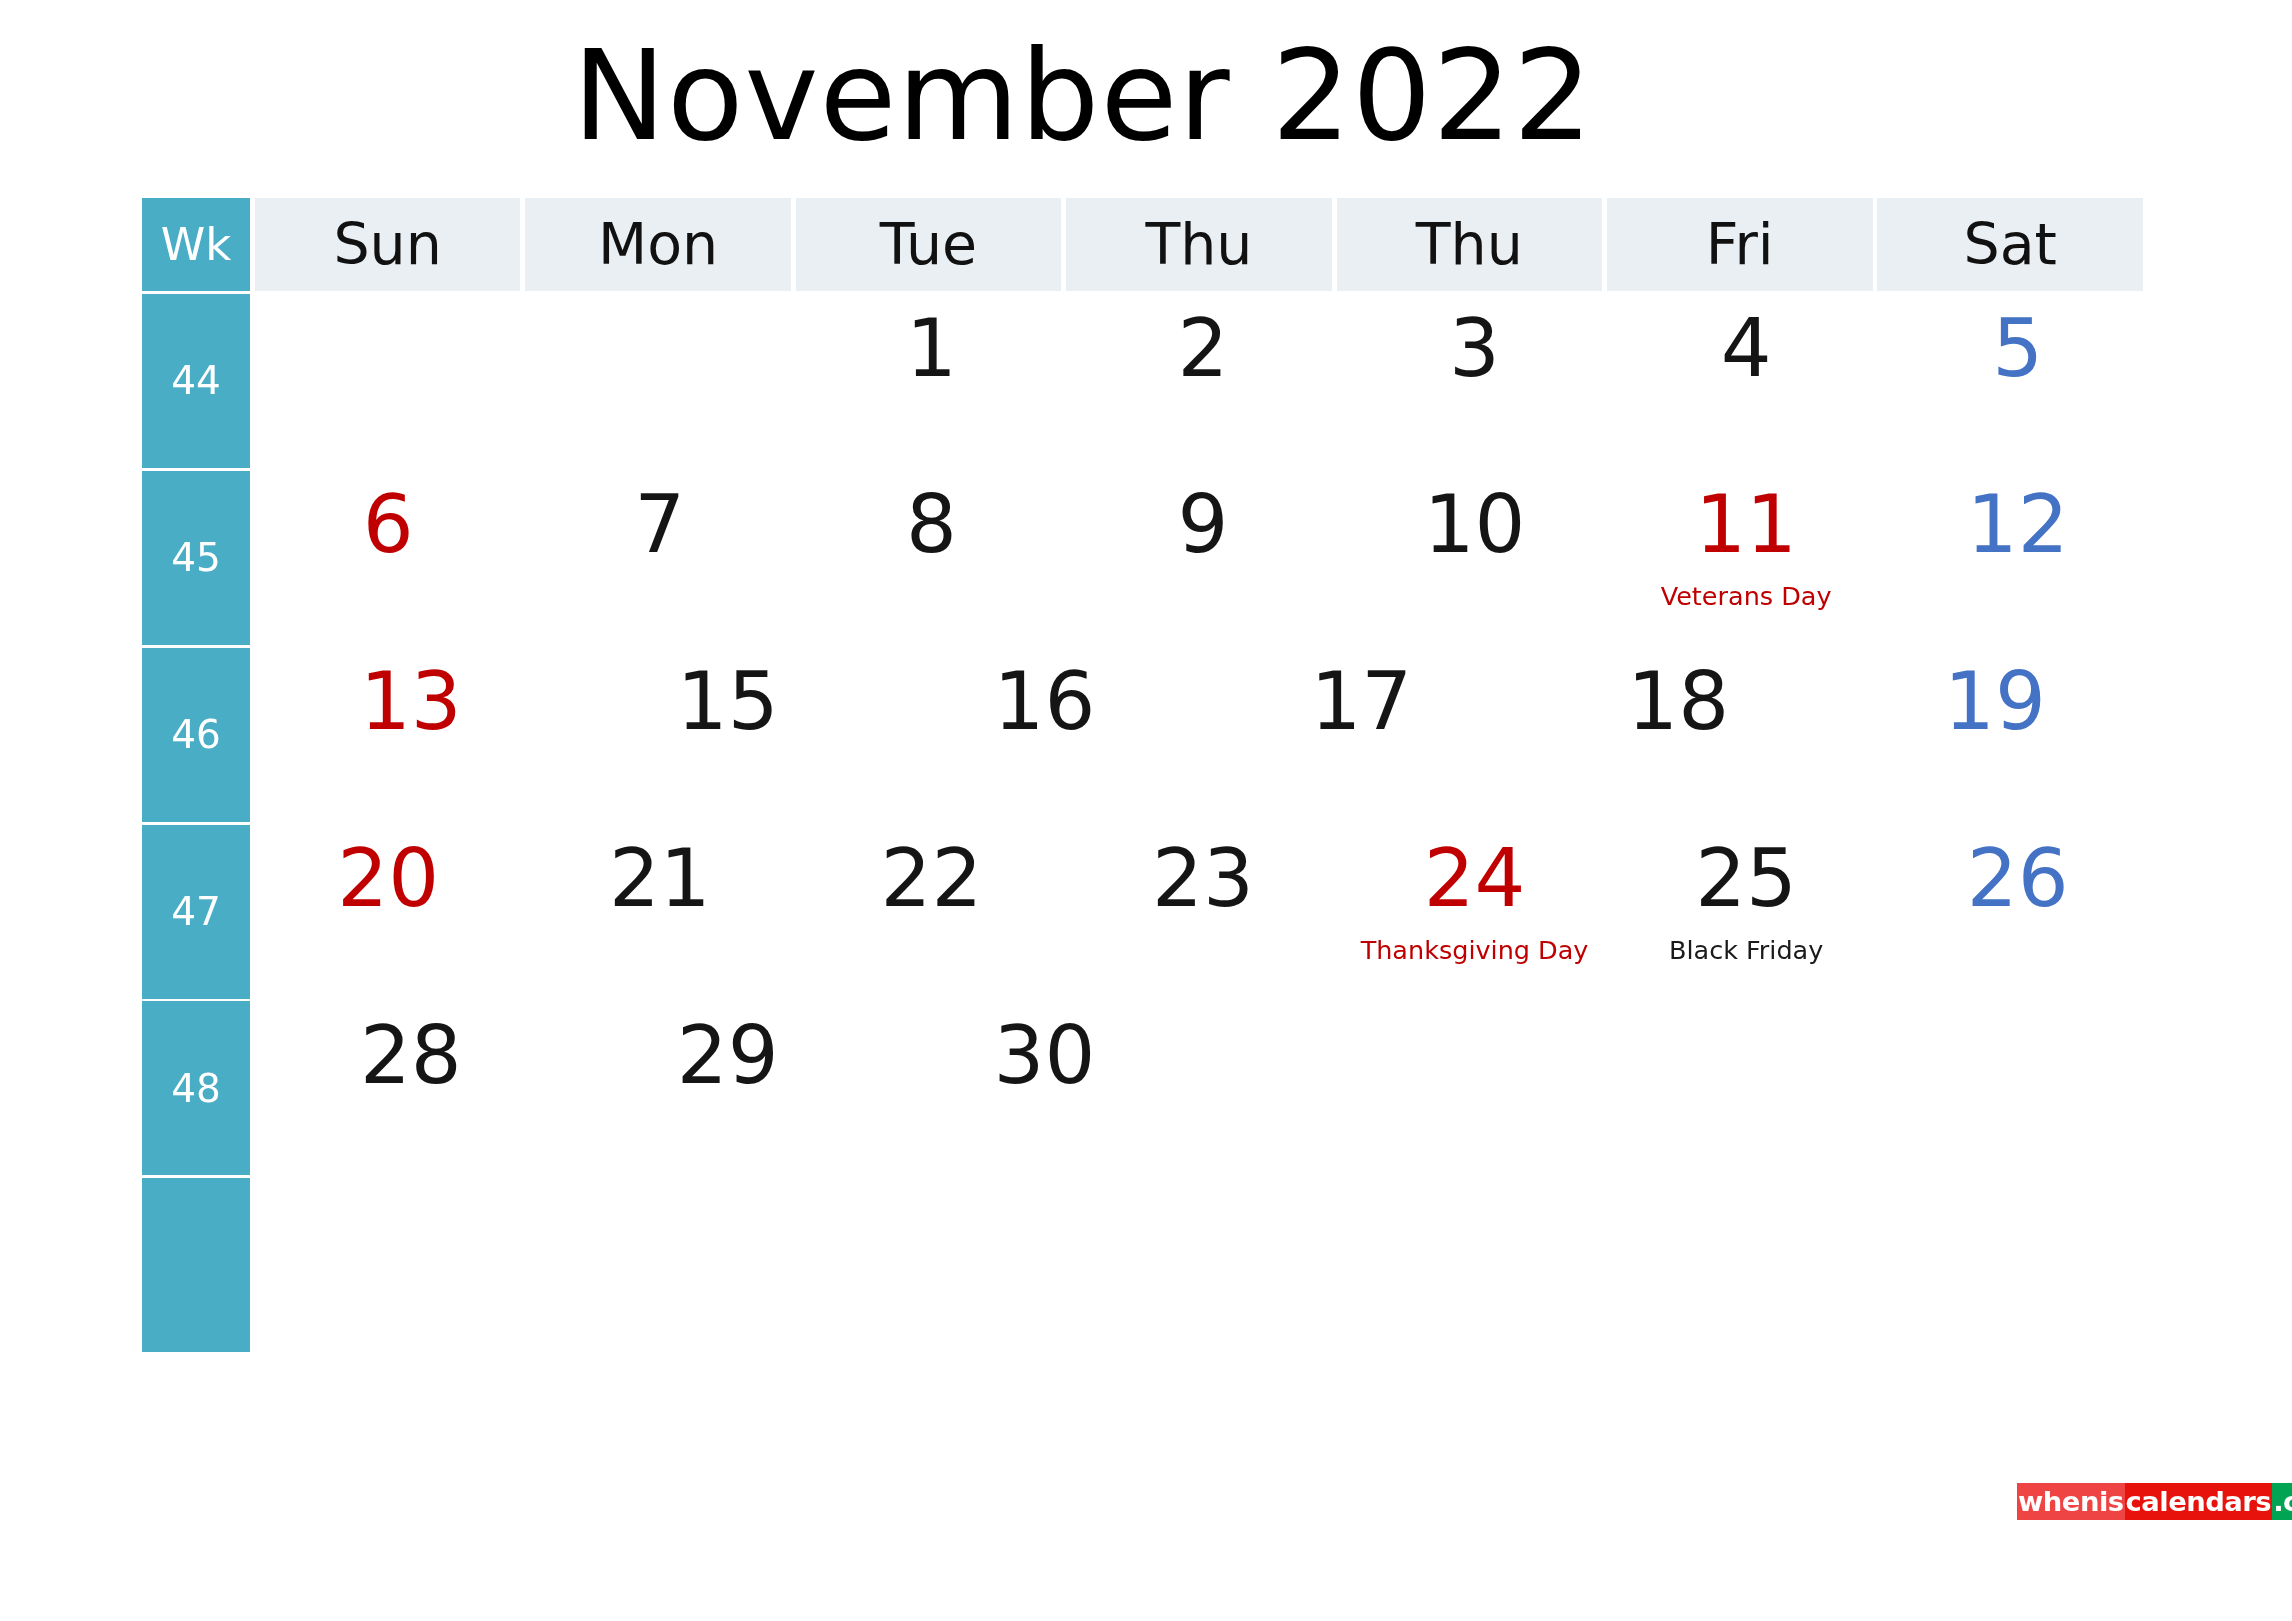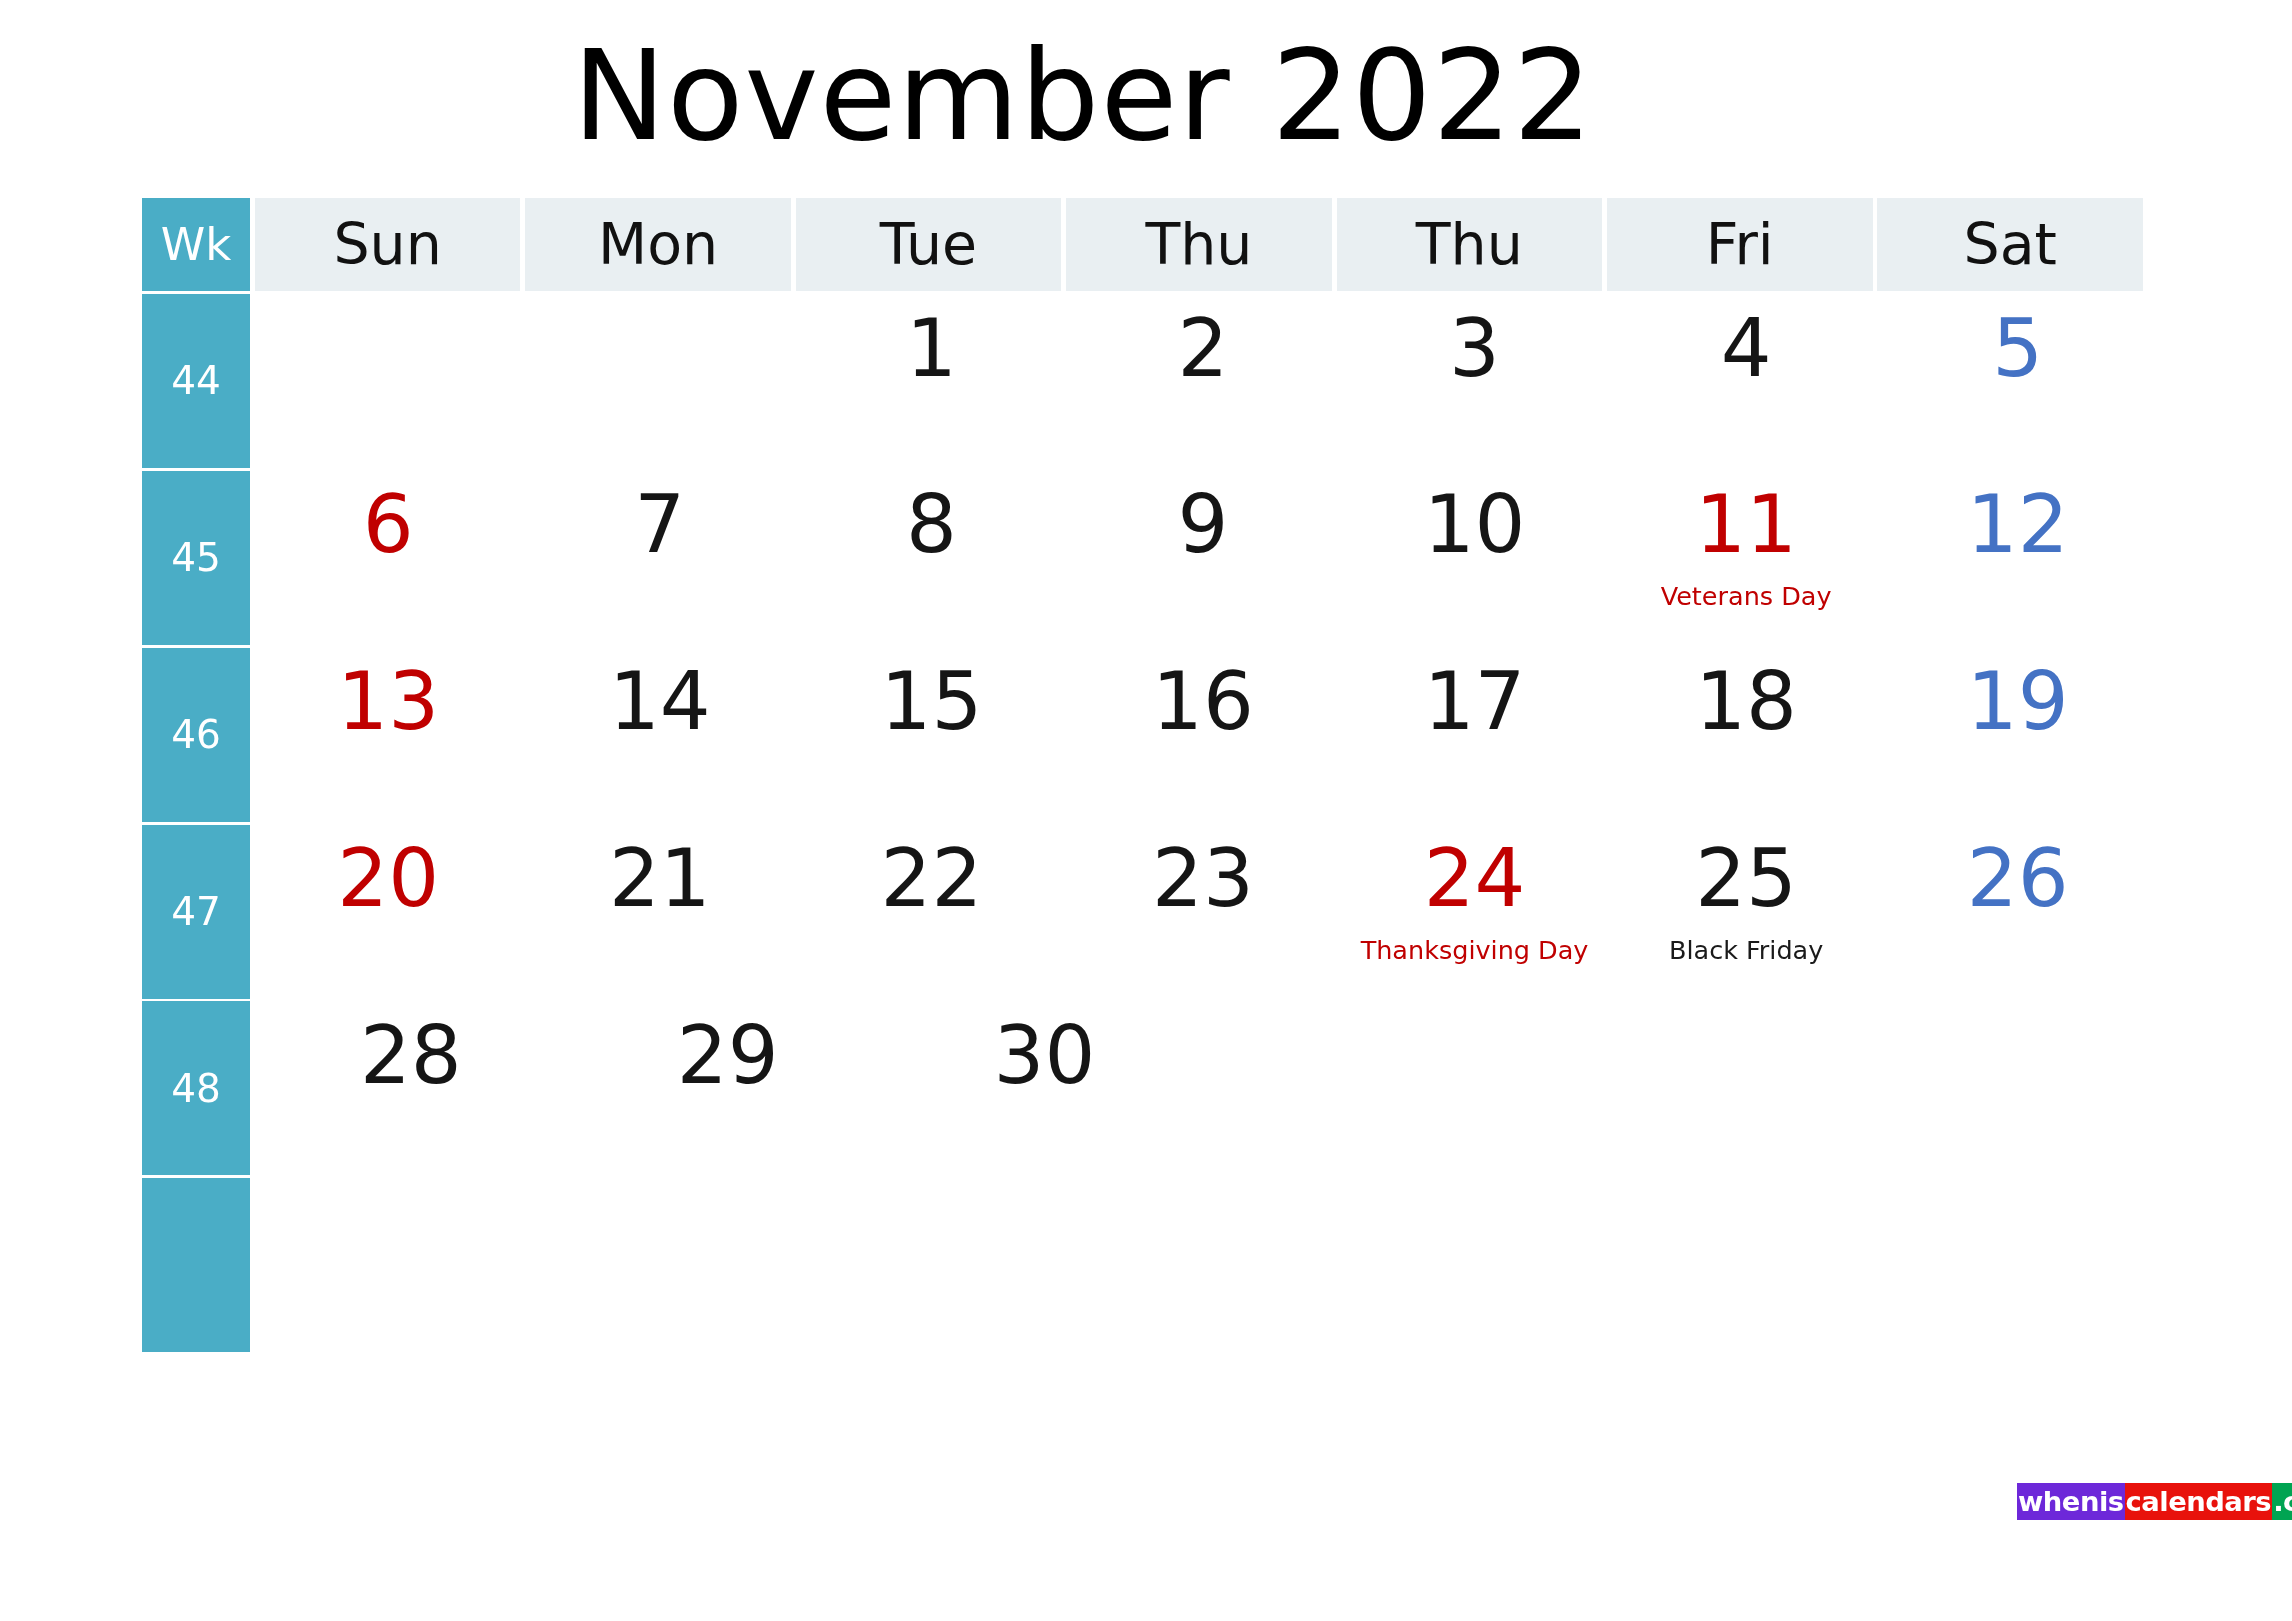--- a/index.html
+++ b/index.html
@@ -147,21 +147,21 @@
     display: flex;
     align-items: center;
     color: #ffffff;
     font-size: 27.4px;
     line-height: 27.4px;
     font-weight: 700;
     padding: 0 1px;
     letter-spacing: -0.5px;
     font-family: "DejaVu Sans", sans-serif;
   }
-  #watermark .seg-blue  { background: #6d28d9; }
+  #watermark .seg-blue  { background: #ef4444; }
   #watermark .seg-red   { background: #e8120c; }
   #watermark .seg-green { background: #00a452; }
 </style>
 </head>
 <body>
 
 <div id="calendar-title">November 2022</div>
 
 <div id="calendar-grid">
 
@@ -225,23 +225,20 @@
         <div class="day-cell">
           <div class="daynum sat">12</div>
         </div>
       </div>
       <div class="week-row">
         <div class="wk-cell">46</div>
         <div class="day-cell">
           <div class="daynum sun">13</div>
         </div>
         <div class="day-cell">
-          <div class="daynum">14</div>
-        </div>
-        <div class="day-cell">
           <div class="daynum">15</div>
         </div>
         <div class="day-cell">
           <div class="daynum">16</div>
         </div>
         <div class="day-cell">
           <div class="daynum">17</div>
         </div>
         <div class="day-cell">
           <div class="daynum">18</div>

